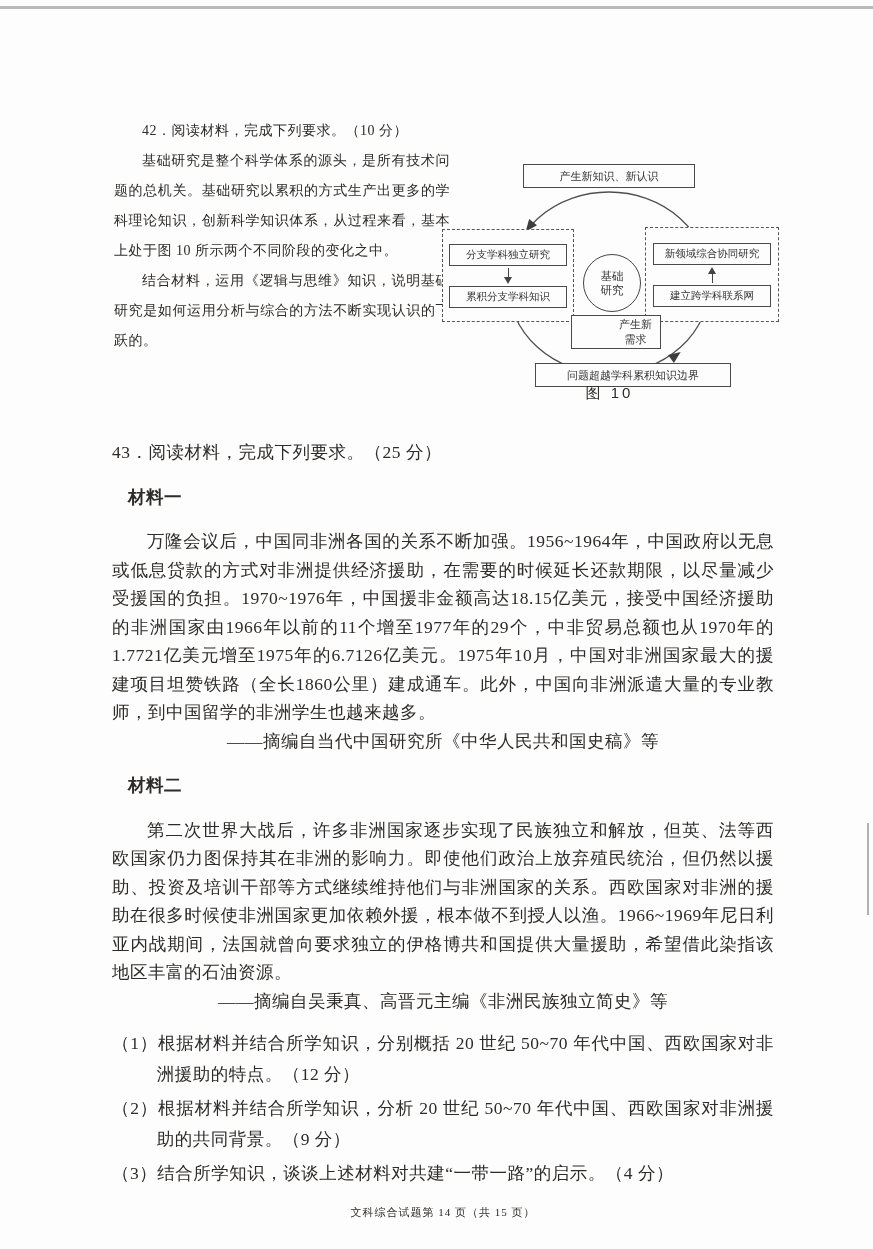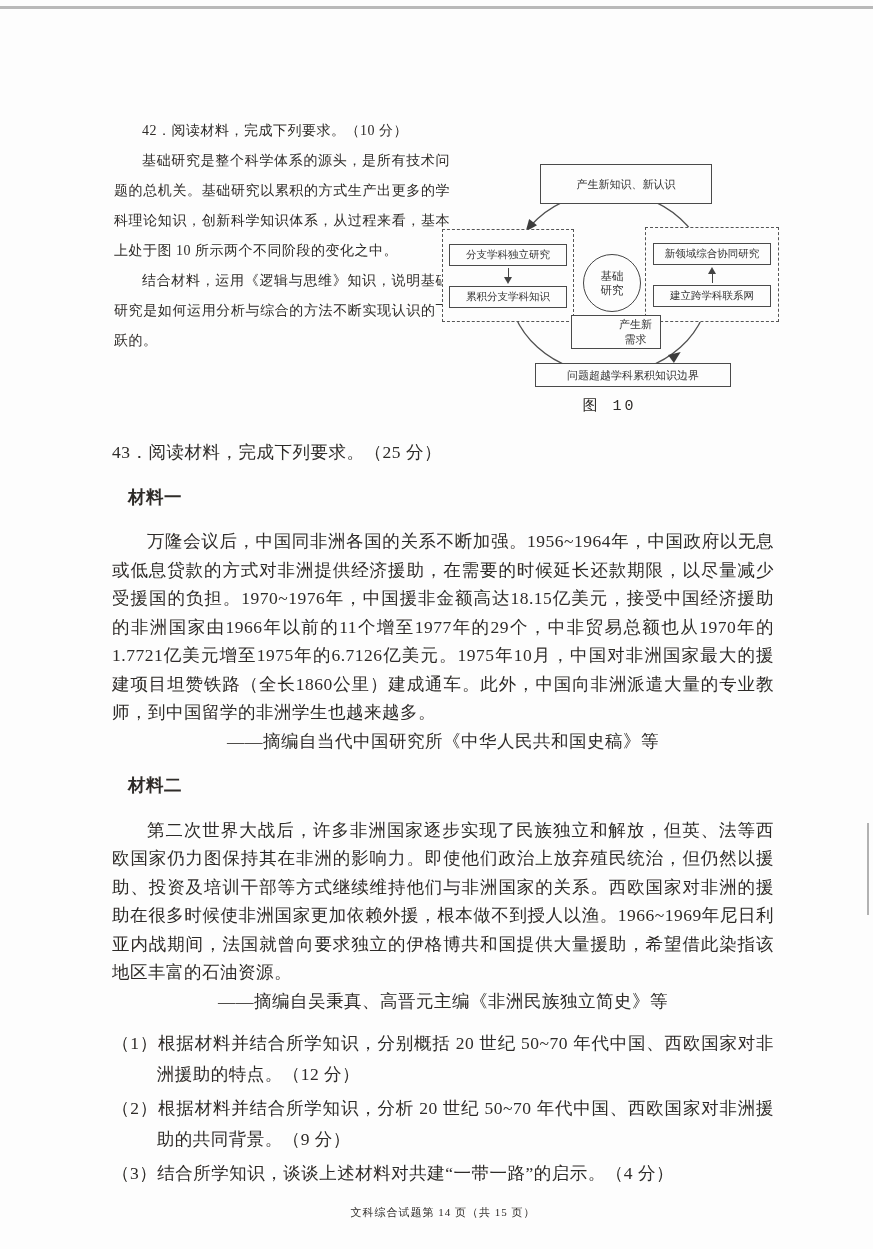--- a/index.html
+++ b/index.html
@@ -33,23 +33,23 @@
   .varrow { display:flex; flex-direction:column; align-items:center; margin:2px 0; }
   .arrow-line { width:0; height:9px; border-left:1.6px solid #444; }
   .head-down { width:0; height:0; border-left:4.5px solid transparent;
                border-right:4.5px solid transparent; border-top:7px solid #444; }
   .head-up   { width:0; height:0; border-left:4.5px solid transparent;
                border-right:4.5px solid transparent; border-bottom:7px solid #444; }
   .center-circle { position:absolute; left:146px; top:104px; width:56px; height:56px;
                    border:1.3px solid #444; border-radius:50%; background:#fdfdfd;
                    display:flex; align-items:center; justify-content:center; }
   .center-circle span { display:block; width:2em; text-align:center; font-size:11.5px; line-height:1.25; }
-  .fig-caption { position:absolute; left:0; top:246px; width:100%; text-align:center;
+  .fig-caption { position:absolute; left:0; top:234px; width:100%; text-align:center;
                  font-size:15px; letter-spacing:3px; color:#2e2b28;
-                 font-family:Liberation Mono, monospace; }
+                 font-family:Liberation Sans, sans-serif; }
 
   
   .q43 { position:absolute; left:112px; top:438px; width:662px;
          font-size:17.5px; line-height:28.5px; letter-spacing:.5px; }
   .q43 .heading { margin:0; }
   .mat-label { font-weight:bold; margin:16px; }
   .q43 p.body { margin:0; text-indent:2em; text-align:justify; }
   .attr { margin:0; text-align:center; }
   .questions { margin-top:13px; }
   .qitem { margin:0 0 3px 0; padding-left:2.55em; text-indent:-2.55em;
@@ -73,21 +73,21 @@
     <svg width="345" height="278" viewBox="0 0 345 278">
       <ellipse cx="172" cy="133" rx="101" ry="91" fill="none" stroke="#4f4f4f" stroke-width="1.3"></ellipse>
       <g transform="translate(93,76) rotate(128)">
         <polygon points="7,0 -5,-5 -5,5" fill="#3d3d3d"></polygon>
       </g>
       <g transform="translate(238,206) rotate(-36)">
         <polygon points="7,0 -5,-5 -5,5" fill="#3d3d3d"></polygon>
       </g>
     </svg>
 
-    <div class="dbox" style="left:103px; top:14px; width:172px; height:40px;">
+    <div class="dbox" style="left:86px; top:14px; width:172px; height:24px;">
       <span>产生新知识、新认识</span>
     </div>
 
     <div class="panel" style="left:5px; top:79px; width:132px; height:93px;">
       <div class="inner-box">分支学科独立研究</div>
       <div class="varrow">
         <div class="arrow-line"></div>
         <div class="head-down"></div>
       </div>
       <div class="inner-box">累积分支学科知识</div>

